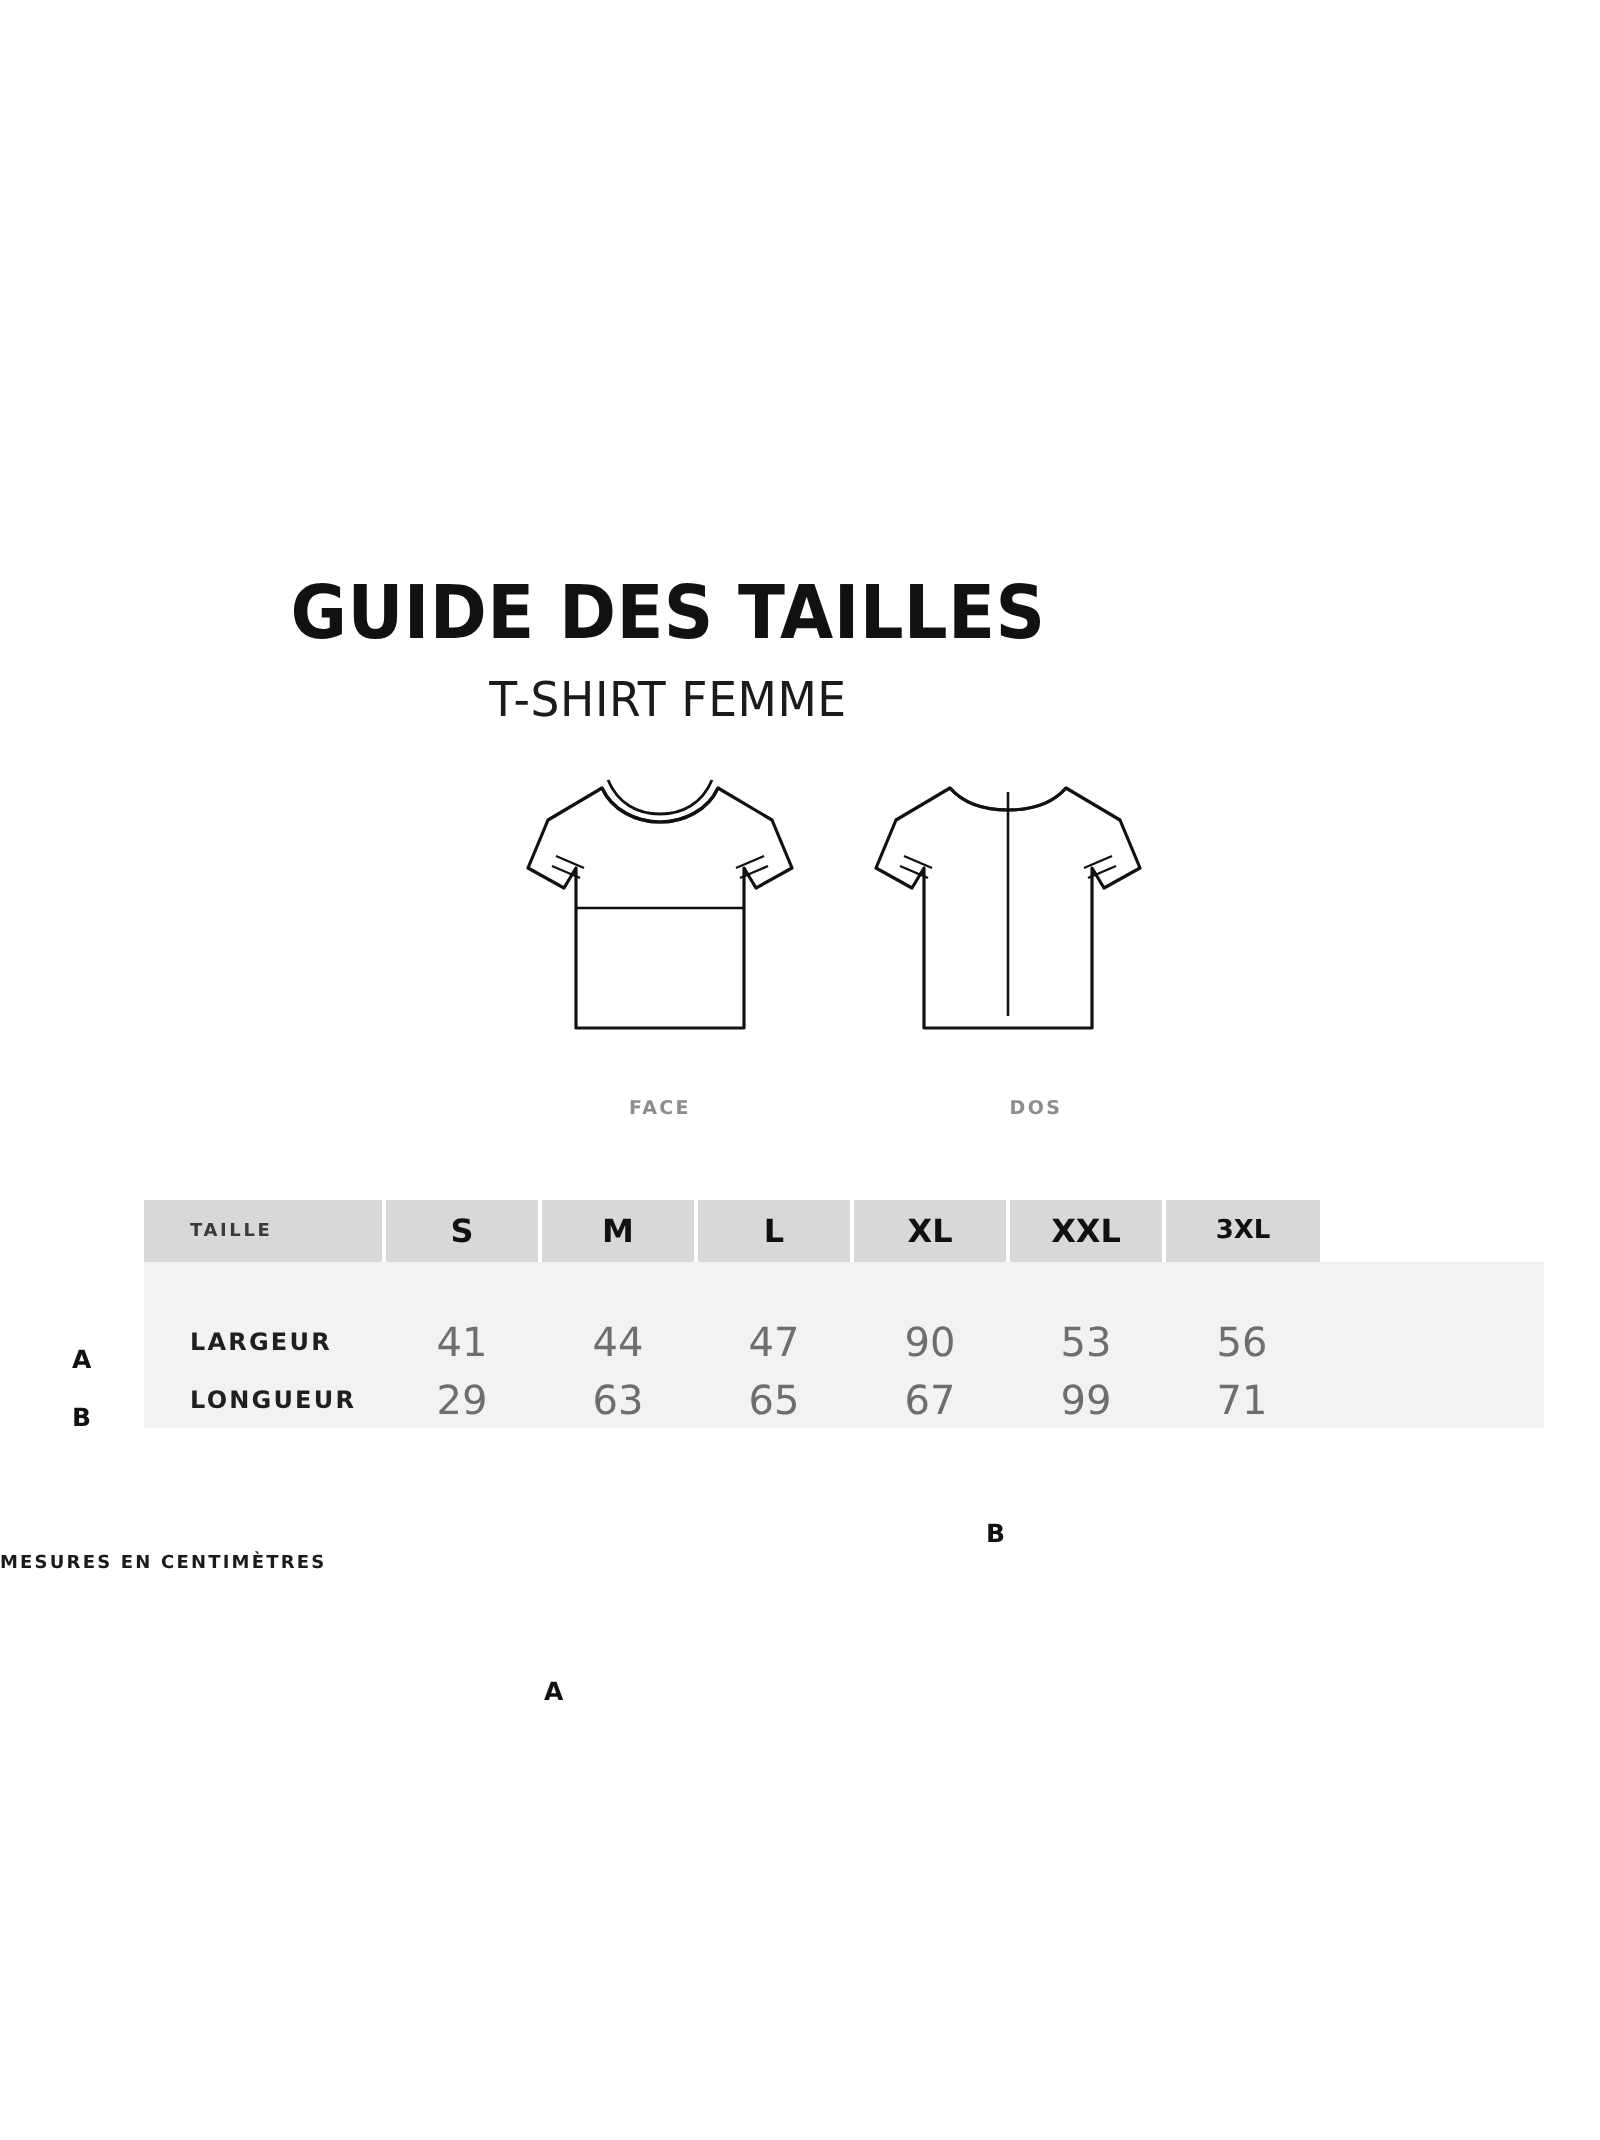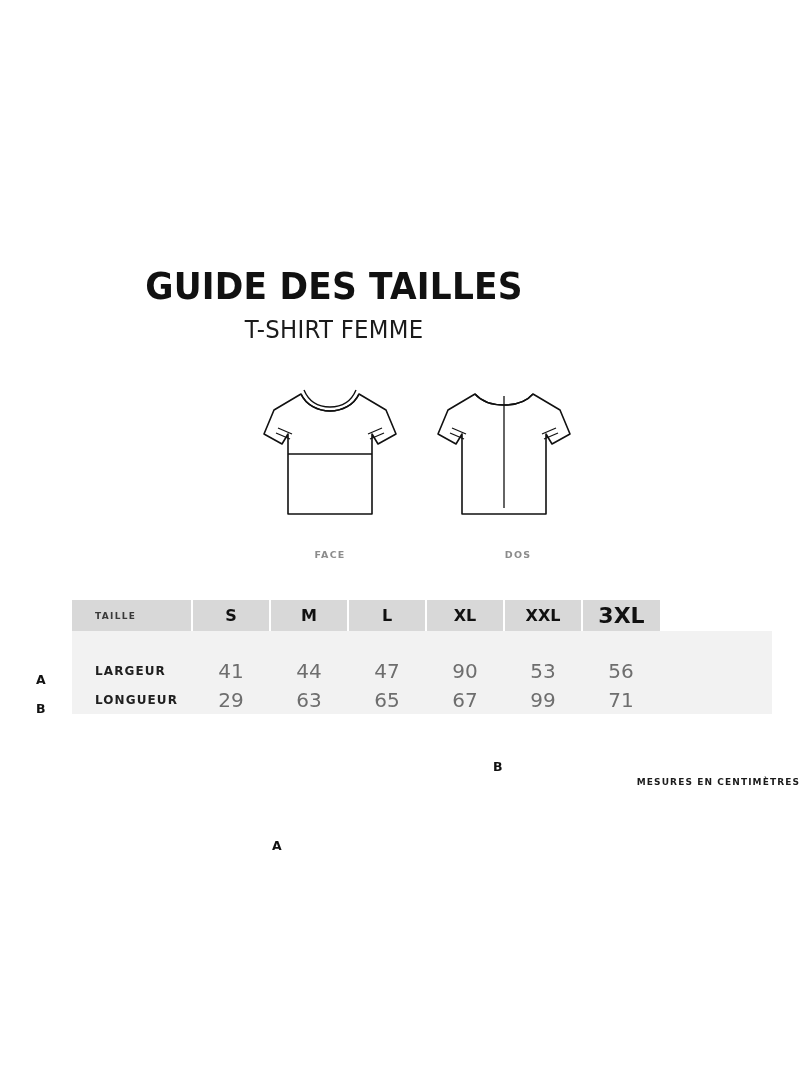--- a/index.html
+++ b/index.html
@@ -17,21 +17,21 @@
   }
   .page {
     position: absolute;
     inset: 0;
     background: #ffffff;
   }
 
   
   .titles {
     position: absolute;
-    top: 268px;
+    top: 288px;
     left: 0;
     width: 668px;
     text-align: center;
   }
   .main-title {
     font-family: "DejaVu Sans", sans-serif;
     font-size: 37px;
     font-weight: 700;
     letter-spacing: 0.2px;
     color: #111111;
@@ -163,21 +163,21 @@
     font-family: "DejaVu Sans", sans-serif;
   }
   .side-a { top: 672px; }
   .side-b { top: 701px; }
 
   .footnote {
     position: absolute;
     top: 777px;
     left: 0;
     width: 800px;
-    text-align: right;
+    text-align: left;
     font-size: 9px;
     font-weight: 700;
     letter-spacing: 1.1px;
     color: #1b1b1b;
     font-family: "DejaVu Sans", sans-serif;
   }
 </style>
 </head>
 <body>
 
@@ -241,21 +241,21 @@
         <col style="width:112px">
       </colgroup>
       <tbody>
         <tr class="row-head">
           <td class="label-cell head-label">TAILLE</td>
           <td class="size-cell divider-cell" style="font-size:16px">S</td>
           <td class="size-cell divider-cell" style="font-size:16px">M</td>
           <td class="size-cell divider-cell" style="font-size:16px">L</td>
           <td class="size-cell divider-cell" style="font-size:16px">XL</td>
           <td class="size-cell divider-cell" style="font-size:16px">XXL</td>
-          <td class="size-cell divider-cell" style="font-size:22px">3XL</td>
+          <td class="size-cell divider-cell" style="font-size:13px">3XL</td>
           <td class="blank-cell"></td>
         </tr>
         <tr class="row-spacer">
           <td colspan="8"></td>
         </tr>
         <tr class="row-data">
           <td class="label-cell">LARGEUR</td>
           <td class="value-cell">41</td>
           <td class="value-cell">44</td>
           <td class="value-cell">47</td>

